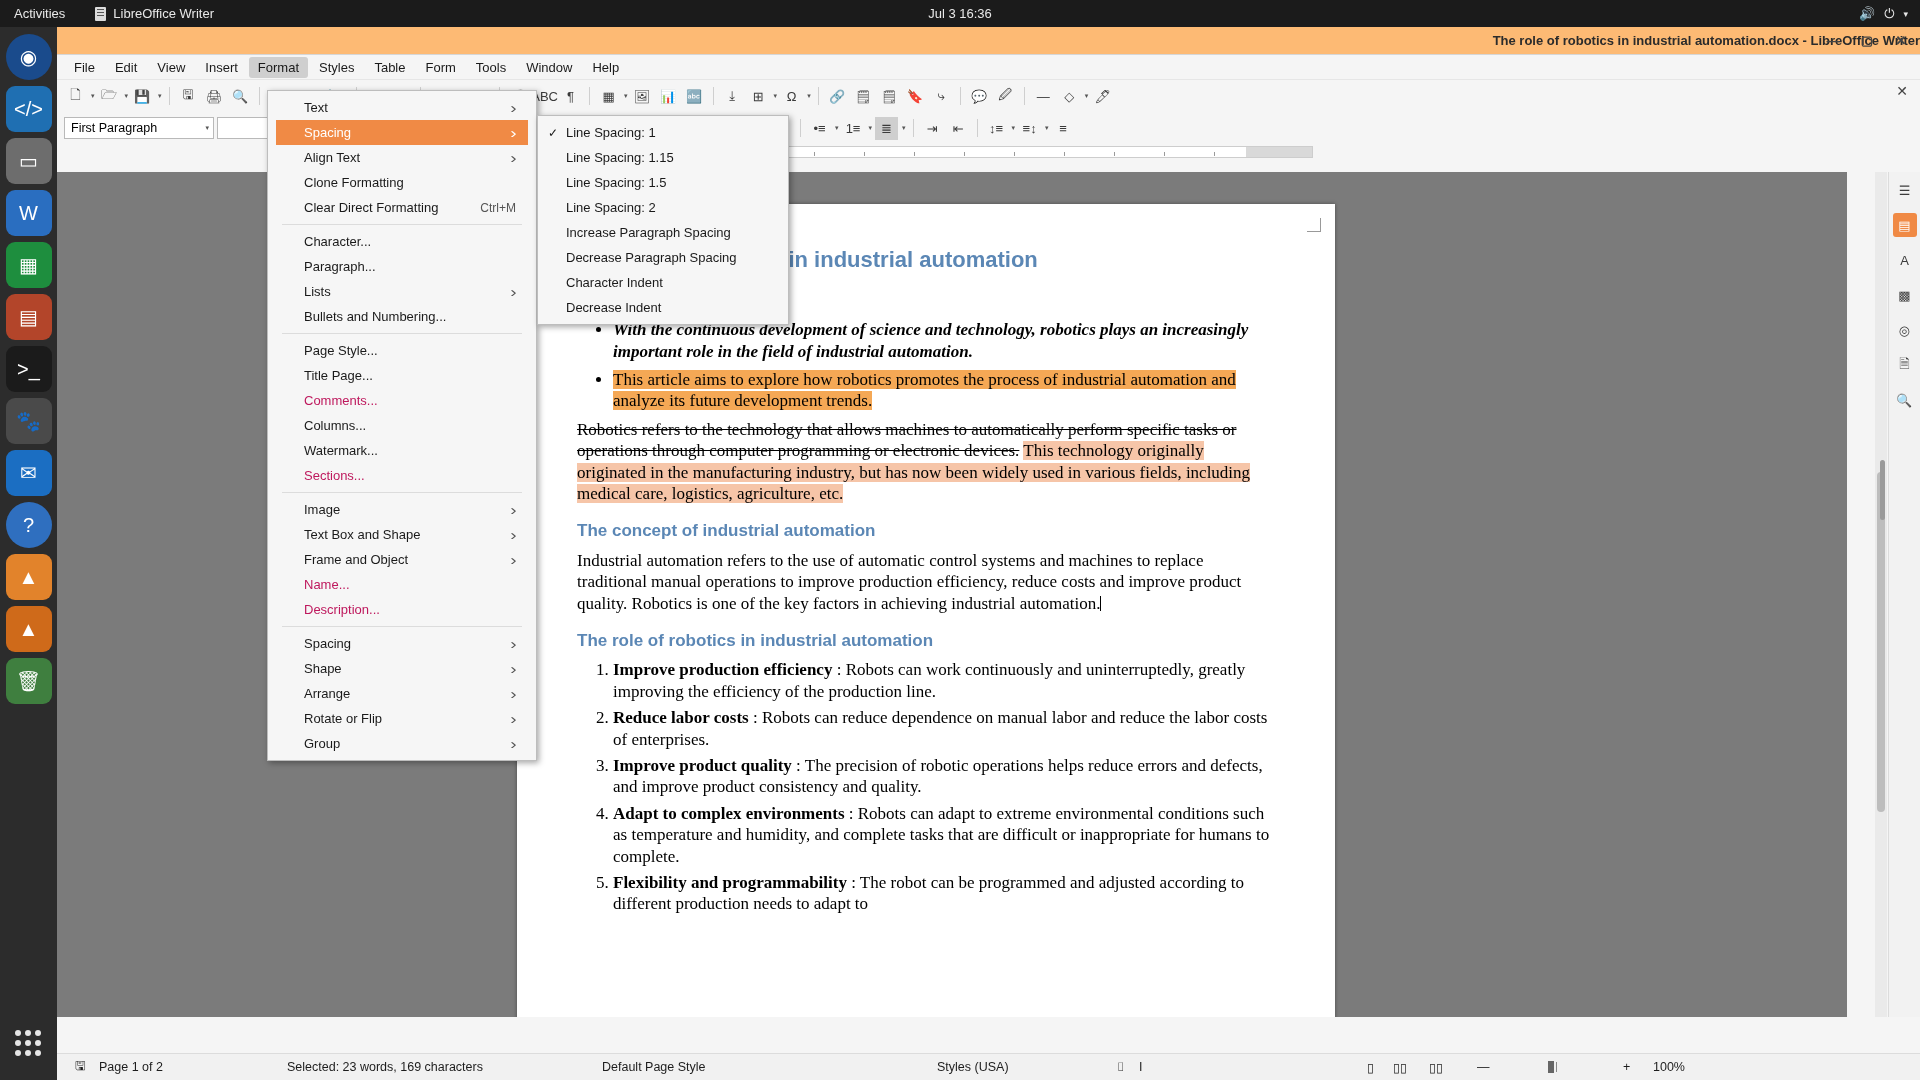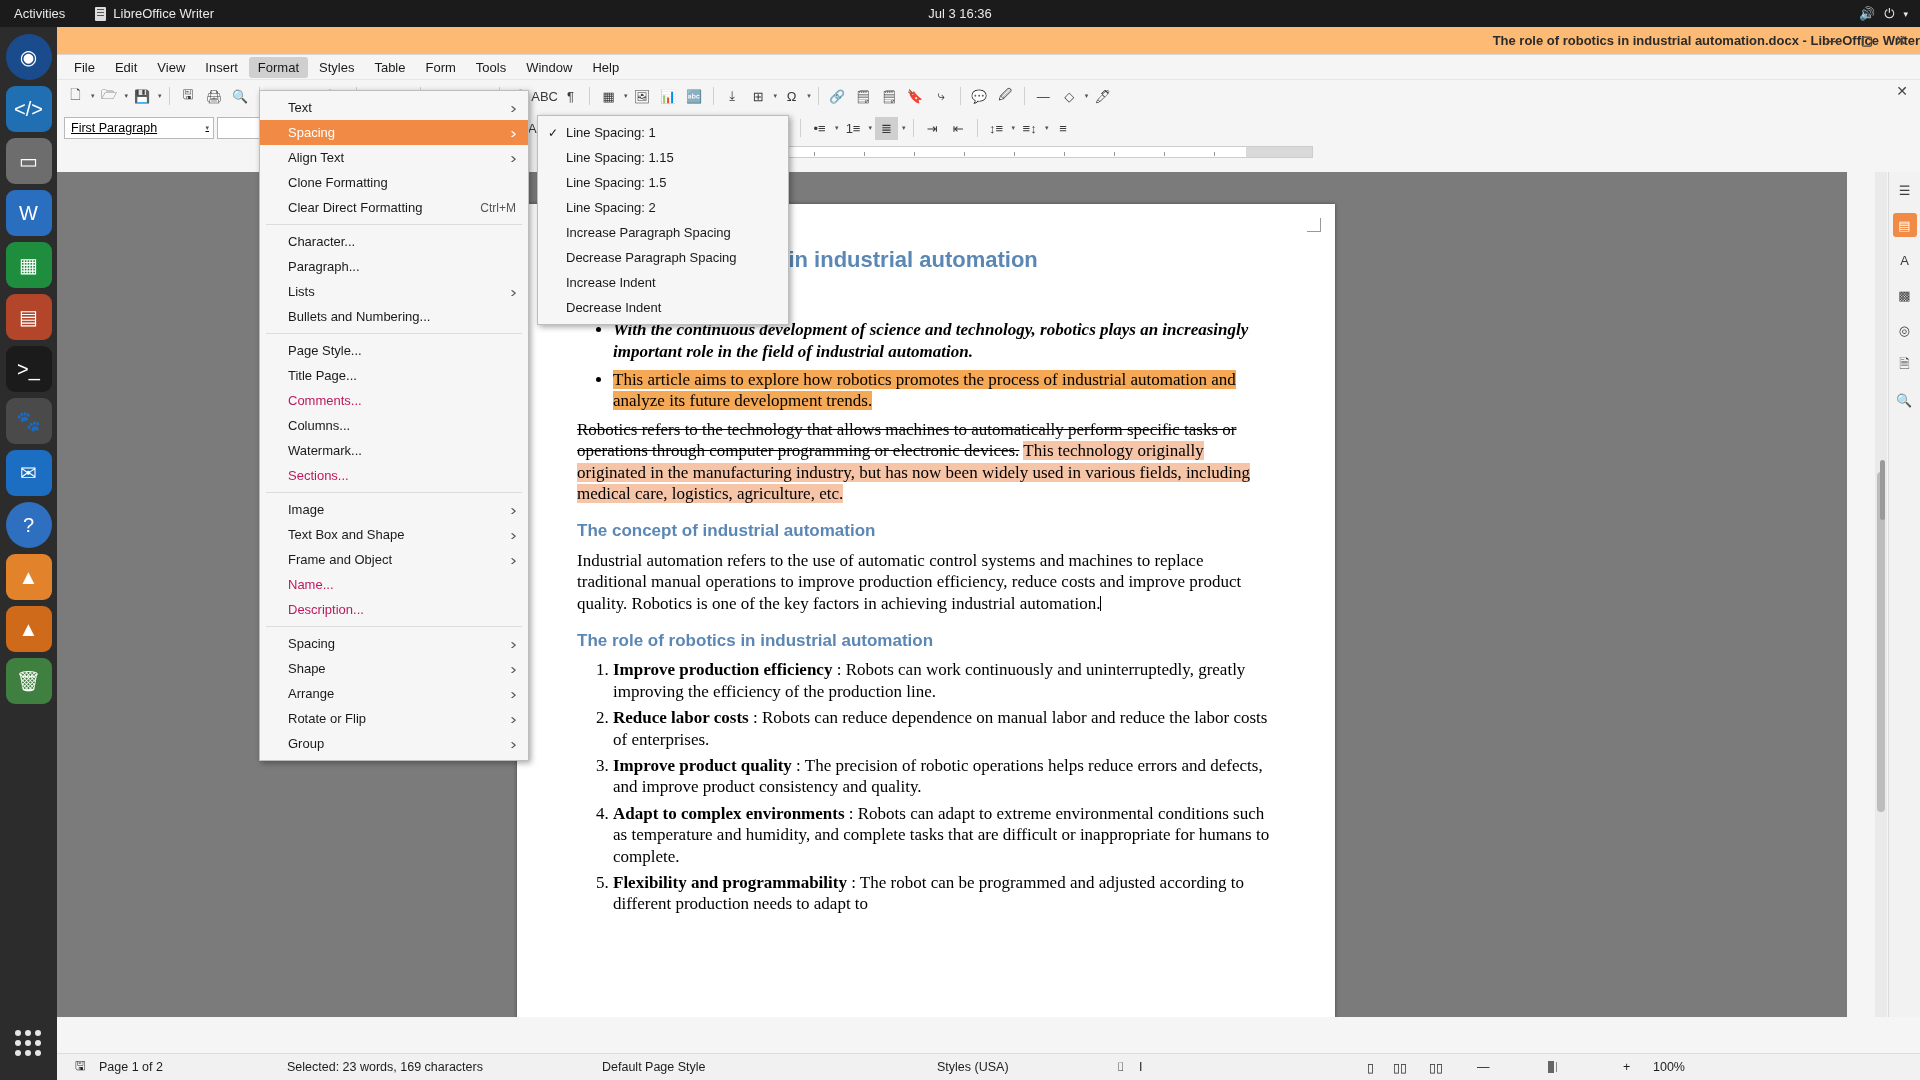--- a/index.html
+++ b/index.html
@@ -60,21 +60,21 @@
   
   .toolbar { height:32px; background:#f5f5f5; display:flex; align-items:center; padding-left:7px; gap:3px;}
   .tb-btn { width:23px; height:23px; display:flex; align-items:center; justify-content:center; color:#3a3a3a; font-size:13px; position:relative;}
   .tb-sep { width:1px; height:18px; background:#cfcfcf; margin:0 4px;}
   .caret { font-size:7px; color:#555; margin-left:1px;}
 
   
   #fmtbar { height:32px; background:#f5f5f5; display:flex; align-items:center; padding-left:7px; gap:3px;}
   .combo { height:22px; border:1px solid #b9b9b9; background:#fff; display:flex; align-items:center;
            padding:0 4px 0 6px; font-size:12.5px; justify-content:space-between; }
-  #paraStyle { width:150px;text-decoration:underline; }
+  #paraStyle { width:150px; }
   #fontName { width:120px; }
   #fontSize { width:52px; }
 
   
   #rulerbar { height:16px; background:#f5f5f5; position:relative;}
   #ruler { position:absolute; left:520px; top:2px; width:736px; height:12px; background:#fff; border:1px solid #cdcdcd;}
   #ruler .margin { position:absolute; top:0; bottom:0; background:#d9d9d9;}
   #ruler .ticks { position:absolute; left:0; top:3px; right:0; height:6px; }
   #ruler .ticks i { position:absolute; width:1px; height:4px; background:#9a9a9a; top:2px;}
 
@@ -111,22 +111,22 @@
   #statusbar { position:absolute; bottom:0; left:57px; width:1863px; height:27px; background:#f1f1f1; border-top:1px solid #dcdcdc;
                display:flex; align-items:center; font-size:12.5px; color:#1d1d1d;}
   #statusbar .s { position:absolute; }
   .zoom-slider { position:relative; width:110px; height:12px;}
   .zoom-slider .track { position:absolute; top:5px; left:0; right:0; height:2px; background:#aaa;}
   .zoom-slider .knob { position:absolute; top:0; left:47px; width:6px; height:12px; background:#666;}
   .zoom-slider .mid { position:absolute; top:1px; left:55px; width:1px; height:10px; background:#888;}
 
   
   #formatMenu {
-    position:absolute; left:259px; top:90px; width:270px; background:#f6f6f6;
-    border:1px solid #bdbdbd; box-shadow:2px 2px 6px rgba(0,0,0,.35); padding:4px 0; z-index:50;
+    position:absolute; left:267px; top:90px; width:270px; background:#f6f6f6;
+    border:1px solid #bdbdbd; box-shadow:2px 2px 6px rgba(0,0,0,.35); padding:4px 8px; z-index:50;
     font-size:13px;
   }
   #formatMenu .row { height:25px; display:flex; align-items:center; padding:0 10px 0 28px; position:relative; color:#1a1a1a;}
   #formatMenu .row.sub:after { content:"›"; position:absolute; right:12px; font-size:15px; color:#555; transform:scaleX(1.3);}
   #formatMenu .row.hl { background:#f08a45; color:#fff;}
   #formatMenu .row.hl.sub:after { color:#fff; }
   #formatMenu .row.disabled { color:#be185d;}
   #formatMenu .row .shortcut { position:absolute; right:12px; font-size:12px; color:#555;}
   #formatMenu .sep { height:1px; background:#dcdcdc; margin:4px 6px;}
 
@@ -433,21 +433,21 @@
   <div class="row">
       <span>Line Spacing: 2</span>
     </div>
   <div class="row">
       <span>Increase Paragraph Spacing</span>
     </div>
   <div class="row">
       <span>Decrease Paragraph Spacing</span>
     </div>
   <div class="row">
-      <span>Increase Indent</span>
+      <span>Character Indent</span>
     </div>
   <div class="row">
       <span>Decrease Indent</span>
     </div>
 </div>
 
 <div id="statusbar">
   <span class="s" style="left:18px;">🖫</span>
   <span class="s" style="left:42px;">Page 1 of 2</span>
   <span class="s" style="left:230px;">Selected: 23 words, 169 characters</span>

